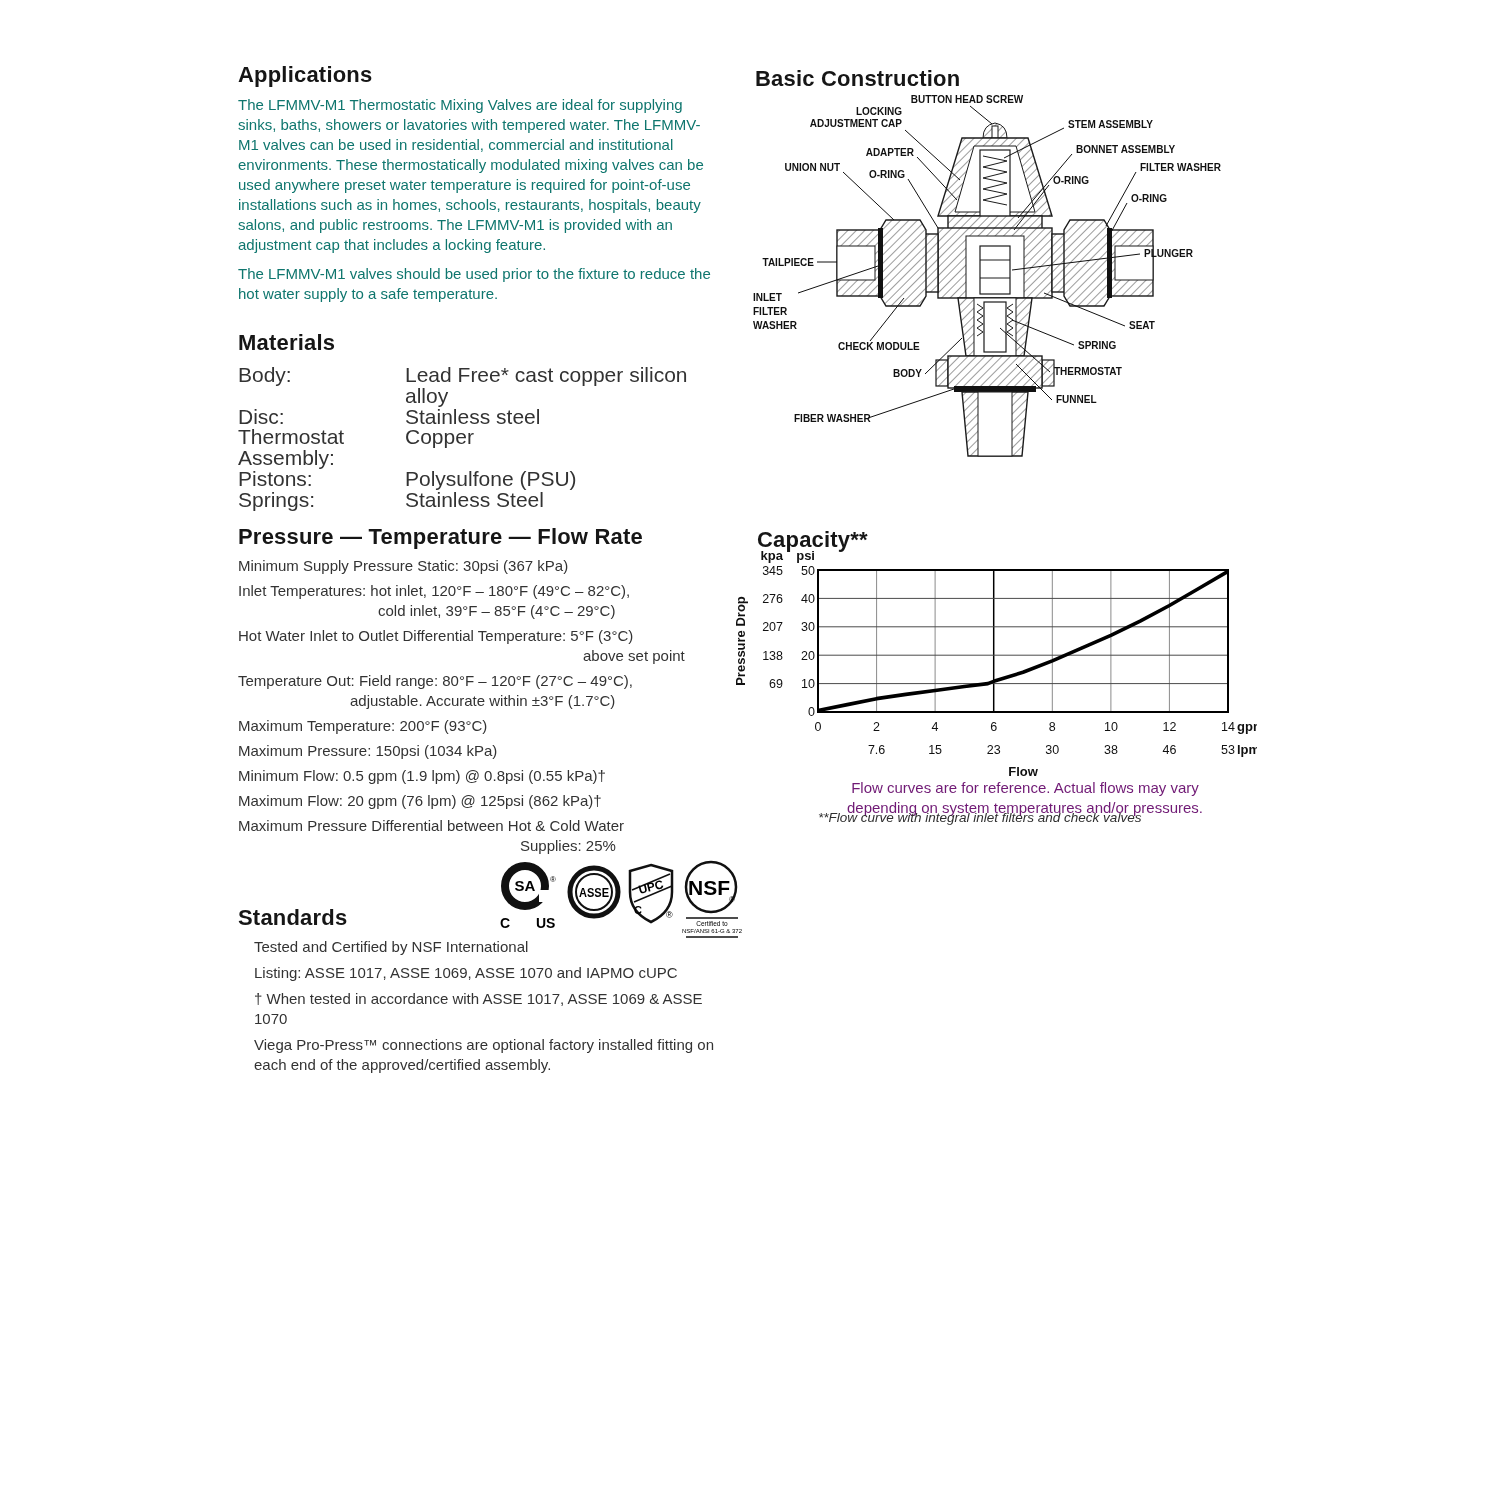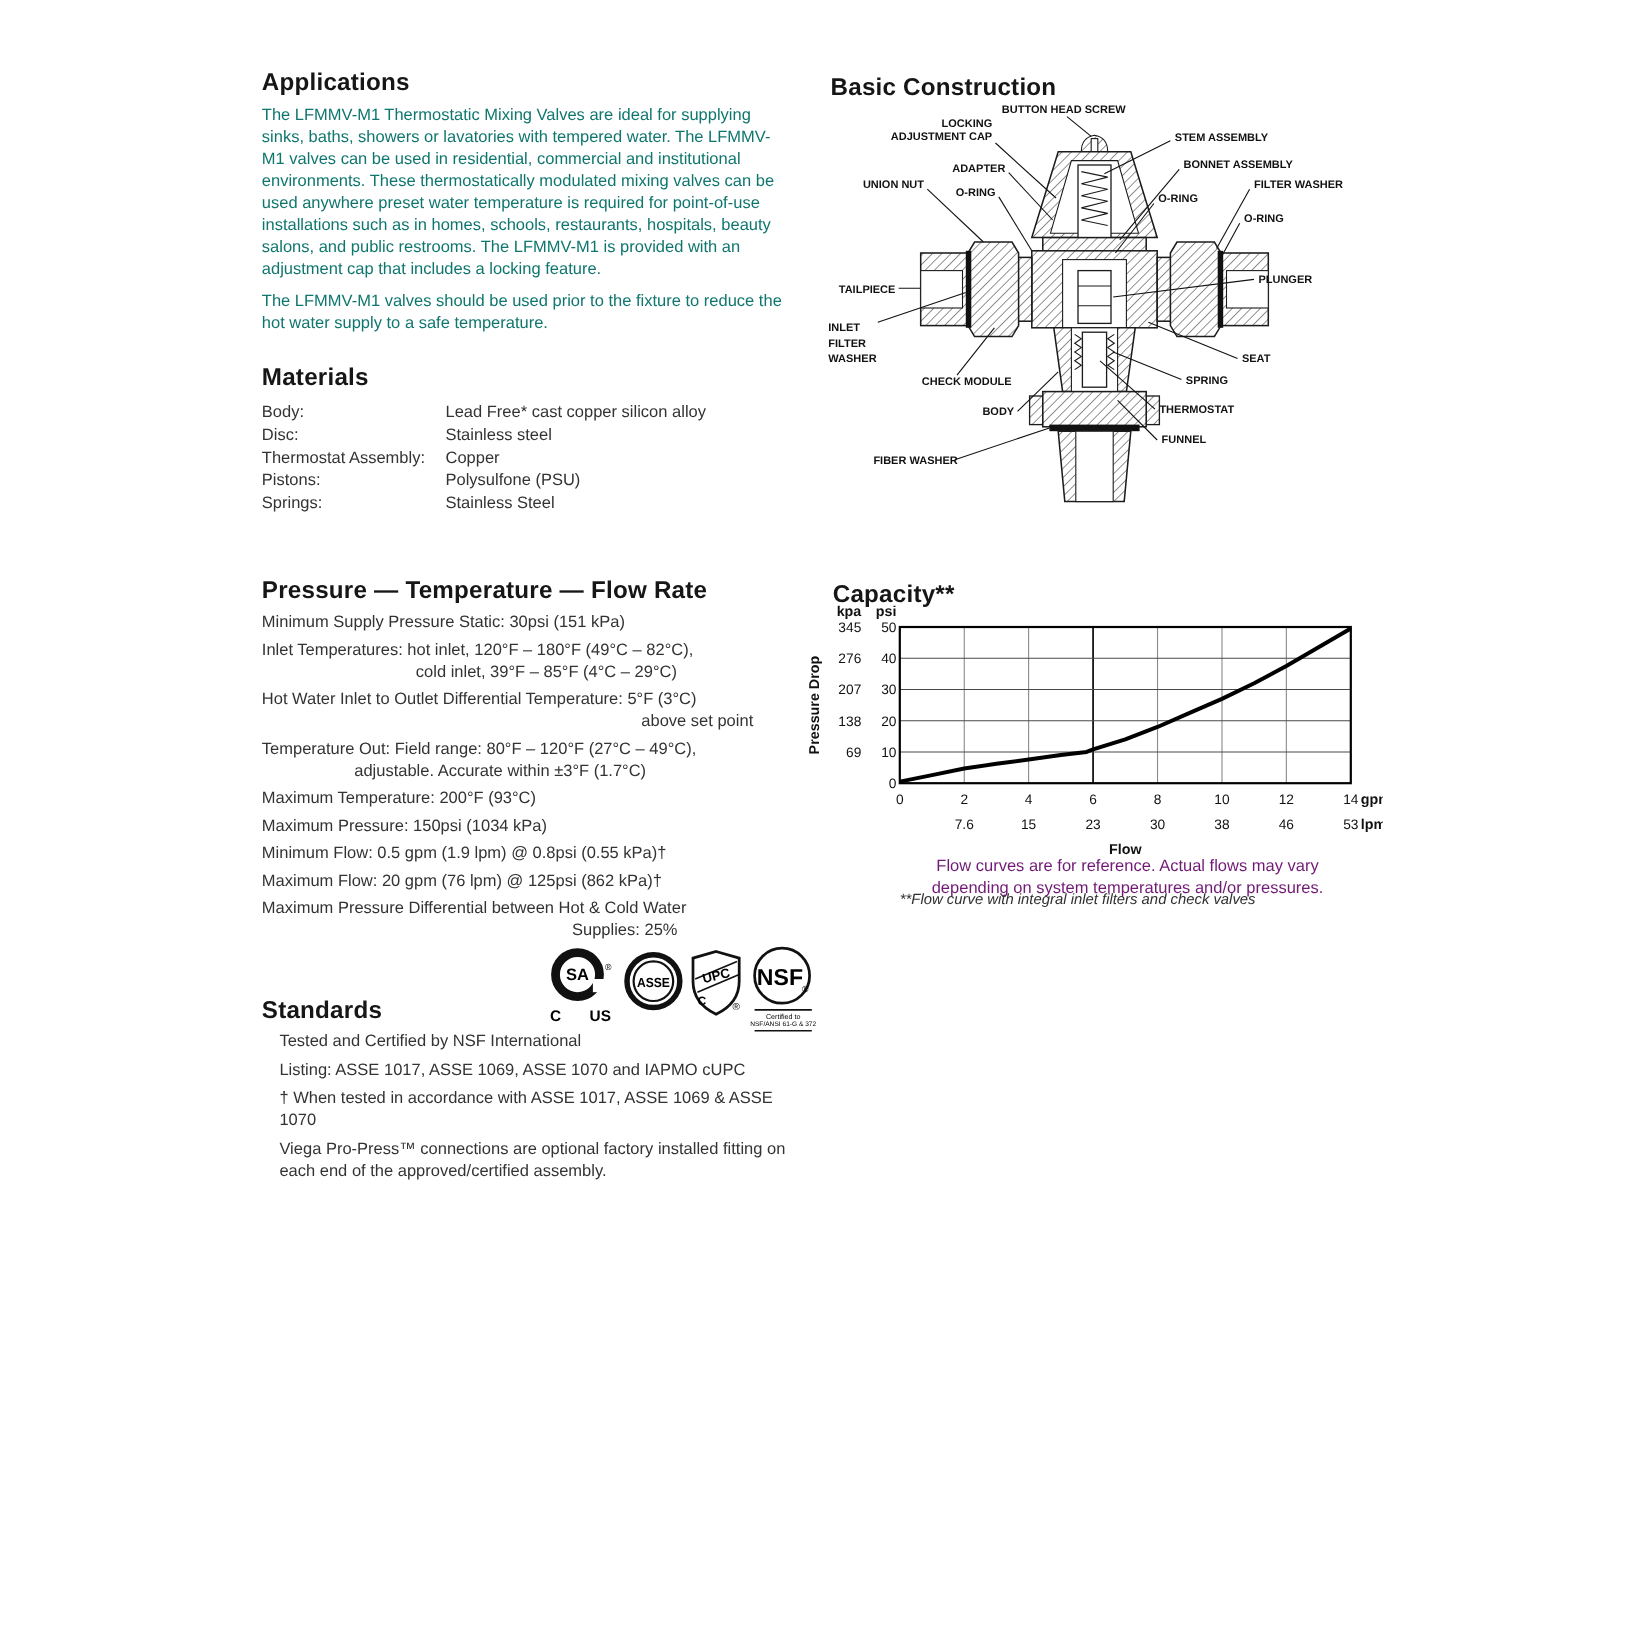--- a/index.html
+++ b/index.html
@@ -10,30 +10,30 @@
   .h2 { font-size:22px; font-weight:bold; color:#161616; letter-spacing:.2px; }
 
   
   #col-left { position:absolute; left:238px; top:62px; width:482px; }
   .body-txt { font-size:15px; line-height:20px; color:#0f766e; }
   #applications-para1 { margin-top:7px; }
   #applications-para2 { margin-top:9px; }
 
   #materials { position:absolute; left:238px; top:330px; width:482px; }
   .mat-table { margin-top:9px; }
-  .mat-row { display:flex; font-size:15px; line-height:20.8px; color:#333; }
+  .mat-row { display:flex; font-size:21px; line-height:20.8px; color:#333; }
   .mat-label { width:167px; flex:none; }
 
   #pressure { position:absolute; left:238px; top:524px; width:482px; }
   .spec-lines { margin-top:6px; }
   .spec { font-size:15px; line-height:20px; color:#333; margin-top:5px; }
   .spec.cont { margin-top:0; }
   .ind140 { margin-left:140px; }
   .ind345 { margin-left:345px; }
-  .ind130 { margin-left:84px; }
+  .ind130 { margin-left:112px; }
   .ind282 { margin-left:282px; }
 
   #standards { position:absolute; left:238px; top:905px; width:482px; }
   .std-line { font-size:15px; line-height:20px; color:#333; margin-top:6px;margin-left:16px; }
   .std-line:first-of-type { margin-top:9px; }
 
   #logo-row { position:absolute; left:498px; top:860px; width:230px; display:flex; align-items:flex-start; gap:4px; }
   .logo svg { display:block; }
   .logo text { font-family:"Liberation Sans","DejaVu Sans",sans-serif; }
 
@@ -92,21 +92,21 @@
       <div class="mat-row">
         <span class="mat-label">Springs:</span>
         <span>Stainless Steel</span>
       </div>
     </div>
   </div>
 
   <div id="pressure">
     <div class="h2">Pressure — Temperature — Flow Rate</div>
     <div class="spec-lines">
-      <div class="spec">Minimum Supply Pressure Static: 30psi (151 kPa)</div>
+      <div class="spec">Minimum Supply Pressure Static: 30psi (367 kPa)</div>
       <div class="spec">Inlet Temperatures: hot inlet, 120°F – 180°F (49°C – 82°C),</div>
       <div class="spec cont ind140">cold inlet, 39°F – 85°F (4°C – 29°C)</div>
       <div class="spec">Hot Water Inlet to Outlet Differential Temperature: 5°F (3°C)</div>
       <div class="spec cont ind345">above set point</div>
       <div class="spec">Temperature Out: Field range: 80°F – 120°F (27°C – 49°C),</div>
       <div class="spec cont ind130">adjustable. Accurate within ±3°F (1.7°C)</div>
       <div class="spec">Maximum Temperature: 200°F (93°C)</div>
       <div class="spec">Maximum Pressure: 150psi (1034 kPa)</div>
       <div class="spec">Minimum Flow: 0.5 gpm (1.9 lpm) @ 0.8psi (0.55 kPa)†</div>
       <div class="spec">Maximum Flow: 20 gpm (76 lpm) @ 125psi (862 kPa)†</div>

